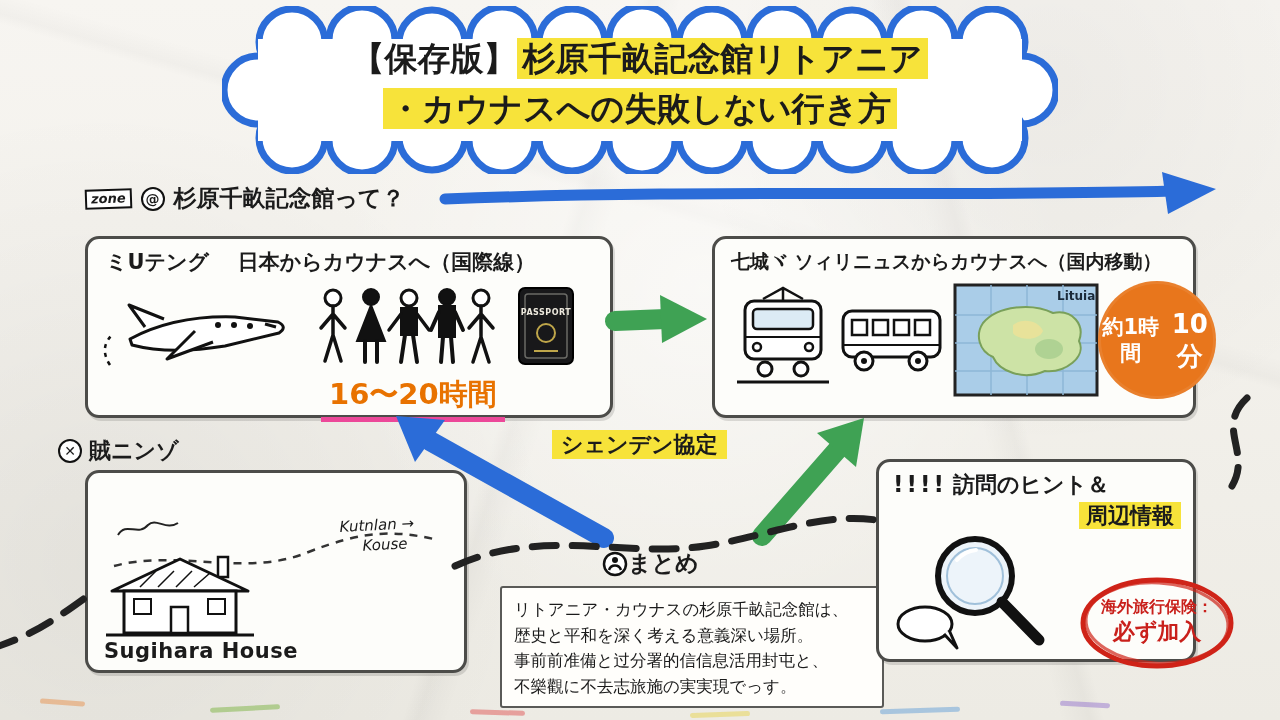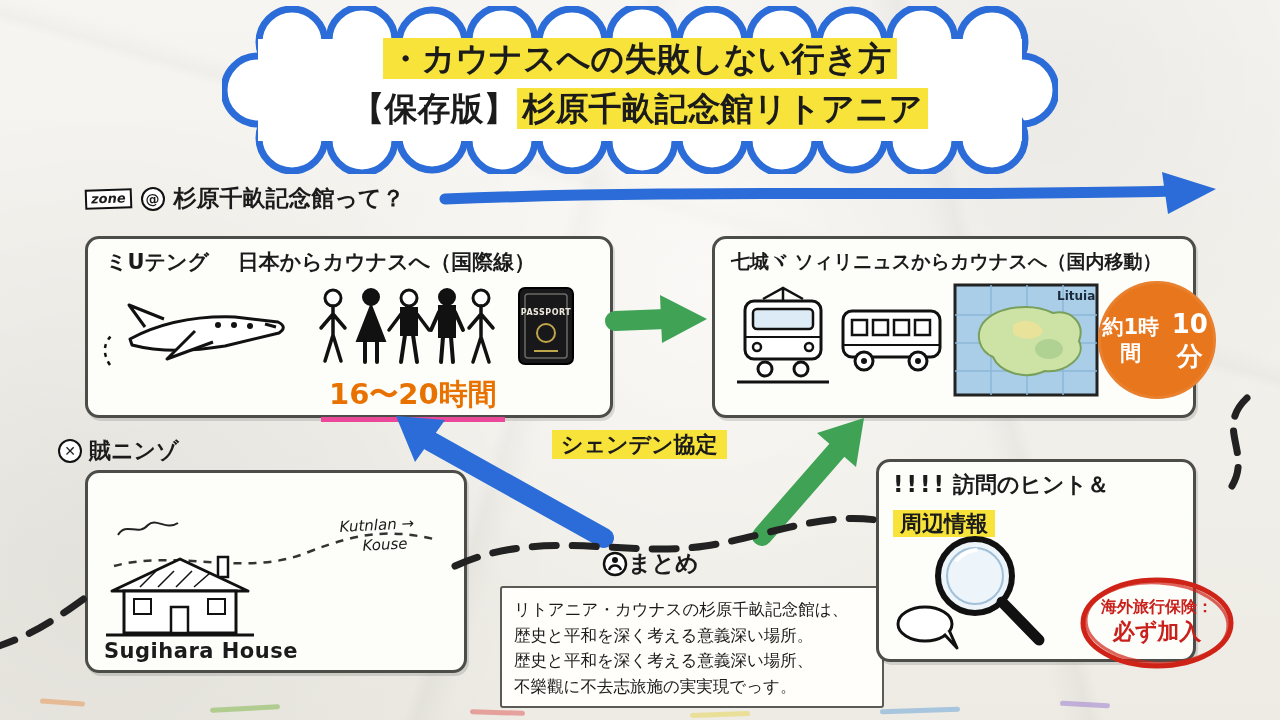--- a/index.html
+++ b/index.html
@@ -48,21 +48,21 @@
   .house-label{position:absolute;left:16px;top:166px;font-size:21px;font-weight:bold;letter-spacing:.5px;white-space:nowrap;}
   .summary-head{position:absolute;left:602px;top:548px;display:flex;align-items:center;gap:0;z-index:30;}
   .summary-head .txt{font-size:23px;font-weight:bold;}
   .summary-box{position:absolute;left:500px;top:586px;width:384px;height:122px;background:#fffefb;
     border:2px solid #5a5a57;border-radius:3px;padding:9px 12px;box-sizing:border-box;z-index:10;
     font-size:16.5px;line-height:1.55;}
   .summary-box div{white-space:nowrap;}
   .tips-head{position:absolute;left:14px;right:12px;top:8px;}
   .tips-line1{font-size:22px;font-weight:bold;white-space:nowrap;}
   .tips-marks{font-size:23px;font-weight:bold;letter-spacing:3px;margin-right:6px;}
-  .tips-line2{text-align:left;margin-top:9px;}
+  .tips-line2{text-align:right;margin-top:1px;}
   .tips-line2 span{background:#f7e33a;padding:1px 7px;font-size:22px;font-weight:bold;}
   .red-badge{position:absolute;left:1078px;top:575px;width:158px;height:97px;z-index:60;}
   .red-badge .txt{position:absolute;left:0;right:0;top:22px;text-align:center;color:#c9201b;line-height:1.3;}
   .red-badge .l1{font-size:16px;font-weight:bold;}
   .red-badge .l2{font-size:22px;font-weight:bold;}
   .scr{position:absolute;height:5px;border-radius:3px;opacity:.5;z-index:5;}
 </style>
 </head>
 <body>
 
@@ -92,22 +92,22 @@
           <circle cx="420" cy="135" r="33"></circle>
         <circle cx="490" cy="132" r="33"></circle>
           <circle cx="560" cy="134" r="33"></circle>
           <circle cx="630" cy="131" r="33"></circle>
         <circle cx="700" cy="134" r="33"></circle>
           <circle cx="770" cy="132" r="33"></circle>
       </g>
       <rect x="36" y="33" width="764" height="102" fill="#ffffff"></rect>
     </svg>
     <div class="cloud-text">
+      <div><span>【保存版】</span><span class="hl">杉原千畝記念館リトアニア</span></div>
       <div><span class="hl">・カウナスへの失敗しない行き方</span></div>
-      <div><span>【保存版】</span><span class="hl">杉原千畝記念館リトアニア</span></div>
     </div>
   </div>
 
   <div class="zone-row">
     <span class="zone-tag">zone</span>
     <span class="circle-badge">@</span>
     <span class="zone-label">杉原千畝記念館って？</span>
   </div>
 
   <div class="sketchbox" style="left:85px;top:236px;width:522px;height:176px;">
@@ -232,21 +232,21 @@
       <circle cx="13" cy="13" r="11" fill="#fff" stroke="#111" stroke-width="2.5"></circle>
       <circle cx="13" cy="9" r="3" fill="#111"></circle>
       <path d="M7,19 C9,13 17,13 19,19" fill="none" stroke="#111" stroke-width="2.5"></path>
     </svg>
     <span class="txt">まとめ</span>
   </div>
 
   <div class="summary-box">
     <div>リトアニア・カウナスの杉原千畝記念館は、</div>
     <div>歴史と平和を深く考える意義深い場所。</div>
-    <div>歴史と平和を深く考える意義深い場所、</div>
+    <div>事前前准備と过分署的信信息活用封屯と、</div>
     <div>不樂觀に不去志旅施の実実現でっす。</div>
   </div>
 
   <div class="sketchbox" style="left:876px;top:459px;width:314px;height:197px;">
     <div class="tips-head">
       <div class="tips-line1">
         <span class="tips-marks">!!!!</span><span>訪問のヒント＆</span>
       </div>
       <div class="tips-line2">
         <span>周辺情報</span>

